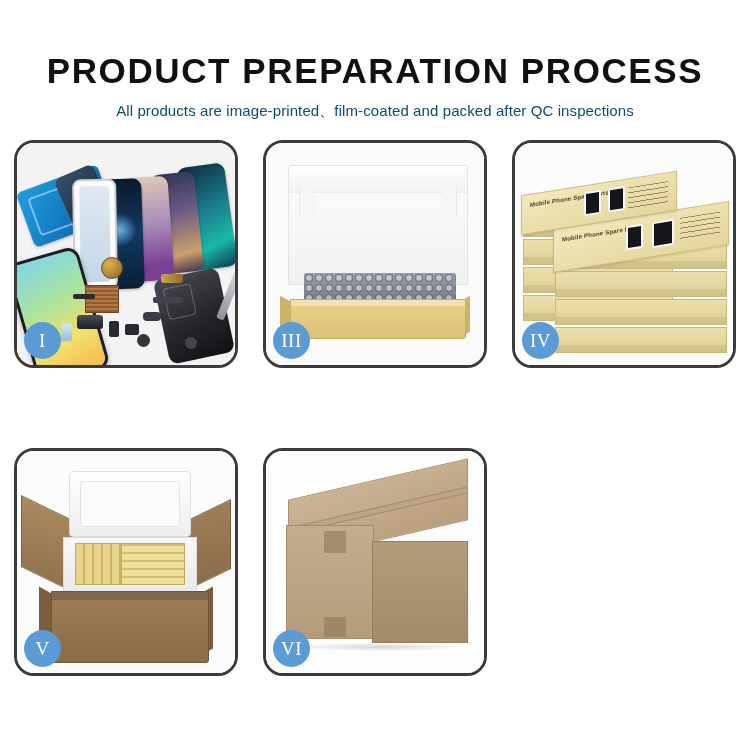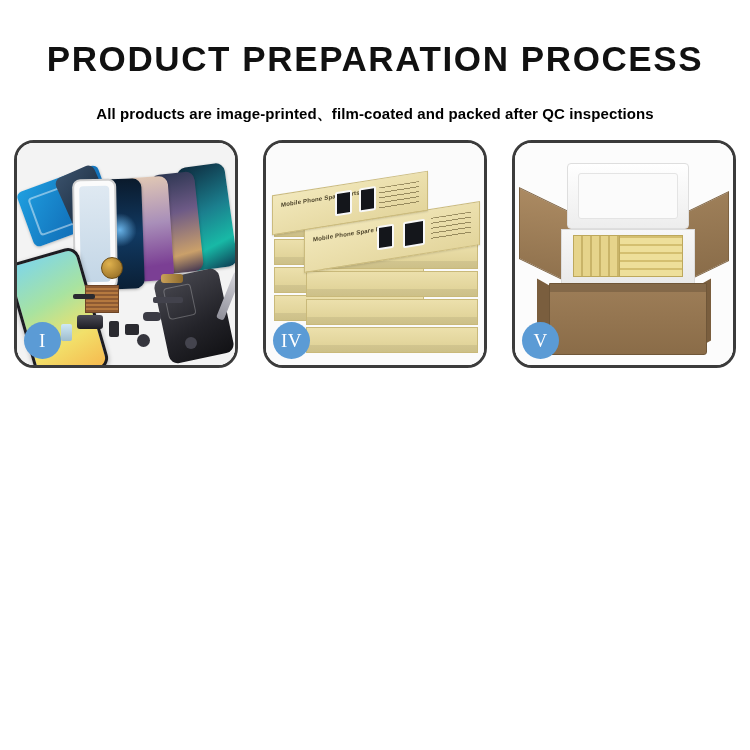--- a/index.html
+++ b/index.html
@@ -30,29 +30,30 @@
   }
 
   .page-title {
     font-family: "Liberation Sans", sans-serif;
     font-size: 35px;
     font-weight: 700;
     letter-spacing: 1.6px;
     color: #111111;
     line-height: 42px;
     white-space: nowrap;
+    margin-top: 12px;
   }
 
   .page-subtitle {
-    margin-top: 24px;
+    margin-top: 9px;
     font-family: "Liberation Sans", sans-serif;
     font-size: 15px;
-    font-weight: 700;
+    font-weight: 400;
     letter-spacing: 0.1px;
-    color: #000000;
+    color: #0c4a6e;
     line-height: 20px;
     white-space: nowrap;
   }
 
   
   .grid {
     position: absolute;
     top: 140px;
     left: 14px;
     width: 722px;
@@ -516,20 +517,35 @@
           <div class="dot p1-d8"></div>
           <div class="dot p1-d9"></div>
           <div class="dot p1-d10"></div>
           <div class="p1-tool"></div>
         </div>
       </div>
       <div class="badge">I</div>
     </div>
 
 
+    <div class="panel">
+      <div class="panel-inner">
+        <div class="scene p3">
+          <div class="p3-lid">
+            <div class="p3-lid-flapL"></div>
+            <div class="p3-lid-flapR"></div>
+          </div>
+          <div class="p3-bubble"></div>
+          <div class="p3-tray-l"></div>
+          <div class="p3-tray-r"></div>
+          <div class="p3-tray"></div>
+        </div>
+      </div>
+      <div class="badge">III</div>
+    </div>
 
     <div class="panel">
       <div class="panel-inner">
         <div class="scene p4">
           <div class="p4-stack">
             <div class="p4-box p4-r4"></div>
             <div class="p4-box p4-l4"></div>
             <div class="p4-box p4-r3"></div>
             <div class="p4-box p4-l3"></div>
             <div class="p4-box p4-r2"></div>
@@ -566,15 +582,29 @@
           <div class="p5-content"></div>
           <div class="p5-content2"></div>
           <div class="p5-frontL"></div>
           <div class="p5-frontR"></div>
           <div class="p5-front"></div>
         </div>
       </div>
       <div class="badge">V</div>
     </div>
 
+    <div class="panel">
+      <div class="panel-inner">
+        <div class="scene p6">
+          <div class="p6-top"></div>
+          <div class="p6-seam"></div>
+          <div class="p6-left"></div>
+          <div class="p6-right"></div>
+          <div class="p6-tab1"></div>
+          <div class="p6-tab2"></div>
+          <div class="p6-shadow"></div>
+        </div>
+      </div>
+      <div class="badge">VI</div>
+    </div>
 
   </div>
 </div>
 
 </body></html>

